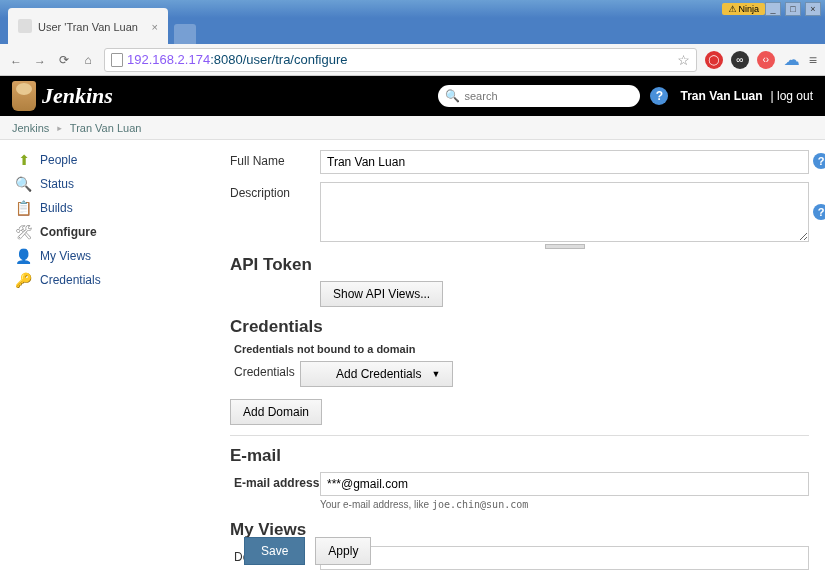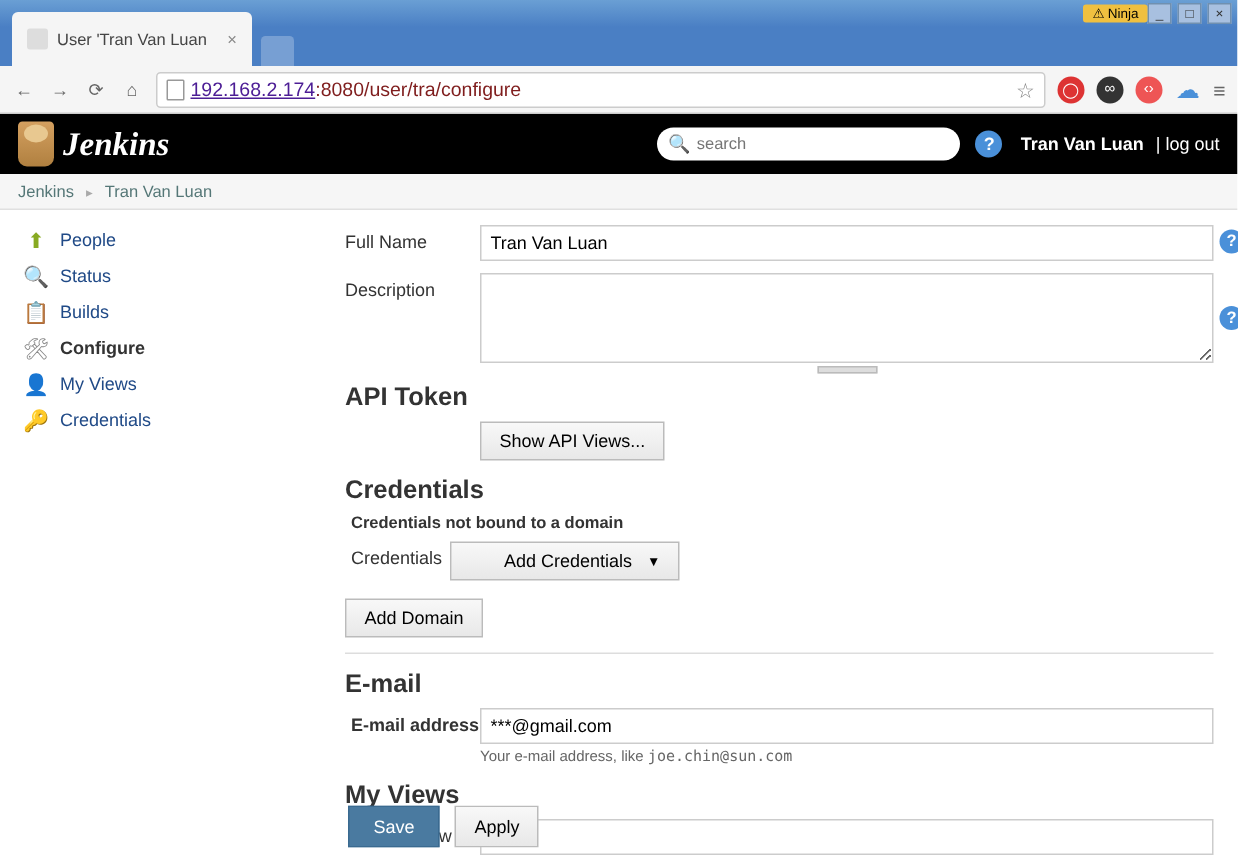--- a/index.html
+++ b/index.html
@@ -16,22 +16,22 @@
 .tab-favicon { width: 14px; height: 14px; background: #ddd; border-radius: 2px; display: inline-block; }
 .tab-close { color: #888; font-size: 11px; cursor: pointer; margin-left: auto; }
 .new-tab { width: 22px; height: 20px; background: rgba(255,255,255,0.25); margin-left: 6px; border-radius: 3px 3px 0 0; cursor: pointer; }
 
 
 .url-bar { height: 32px; background: #f5f5f5; border-bottom: 1px solid #ccc; display: flex; align-items: center; padding: 0 8px; gap: 8px; }
 .nav-icon { width: 16px; height: 16px; color: #666; cursor: pointer; display: flex; align-items: center; justify-content: center; }
 .url-input-wrap { flex: 1; height: 24px; background: #fff; border: 1px solid #ccc; border-radius: 3px; display: flex; align-items: center; padding: 0 6px; gap: 4px; }
 .url-doc-icon { width: 12px; height: 14px; border: 1px solid #999; border-radius: 1px; }
 .url-text { flex: 1; font-size: 13px; color: #333; }
-.url-text .host { color: #7f1d1d; }
-.url-text .path { color: #4c1d95; text-decoration: underline; }
+.url-text .host { color: #0c4a6e; }
+.url-text .path { color: #8b5cf6; }
 .star-icon { color: #888; font-size: 14px; cursor: pointer; }
 .ext-icon { width: 18px; height: 18px; border-radius: 50%; display: flex; align-items: center; justify-content: center; font-size: 10px; color: #fff; cursor: pointer; }
 .ext-red { background: #d33; }
 .ext-mask { background: #333; }
 .ext-pink { background: #e55; }
 .ext-cloud { color: #4a90d9; font-size: 16px; background: none; }
 .menu-icon { color: #666; font-size: 14px; cursor: pointer; }
 
 
 .jenkins-header { height: 40px; background: #000; display: flex; align-items: center; padding: 0 12px; color: #fff; }
@@ -73,21 +73,21 @@
 .sub-title { font-size: 11px; font-weight: bold; margin: 6px 0; }
 .btn { background: linear-gradient(#f8f8f8, #e8e8e8); border: 1px solid #bbb; padding: 5px 12px; font-size: 12px; cursor: pointer; }
 .btn-primary { background: #4a7aa0; color: #fff; border: 1px solid #3a6a90; padding: 6px 16px; }
 .help-text { font-size: 10px; color: #666; margin-top: 3px; }
 .help-text code { font-family: monospace; }
 .divider { border-top: 1px solid #ddd; margin: 6px 0; }
 
 .dropdown-btn { display: inline-flex; align-items: center; gap: 10px; padding-left: 35px; }
 .caret { font-size: 9px; }
 
-.footer-buttons { position: absolute; bottom: 8px; left: 232px; display: flex; gap: 10px; }
+.footer-buttons { position: absolute; bottom: 8px; left: 244px; display: flex; gap: 10px; }
 
 
 .content::-webkit-scrollbar { width: 14px; }
 .content::-webkit-scrollbar-thumb { background: #c0c0c0; border: 1px solid #a0a0a0; }
 </style>
 </head>
 <body>
 
 <div class="window-titlebar">
   <div class="ninja-badge">⚠ <span>Ninja</span></div>

